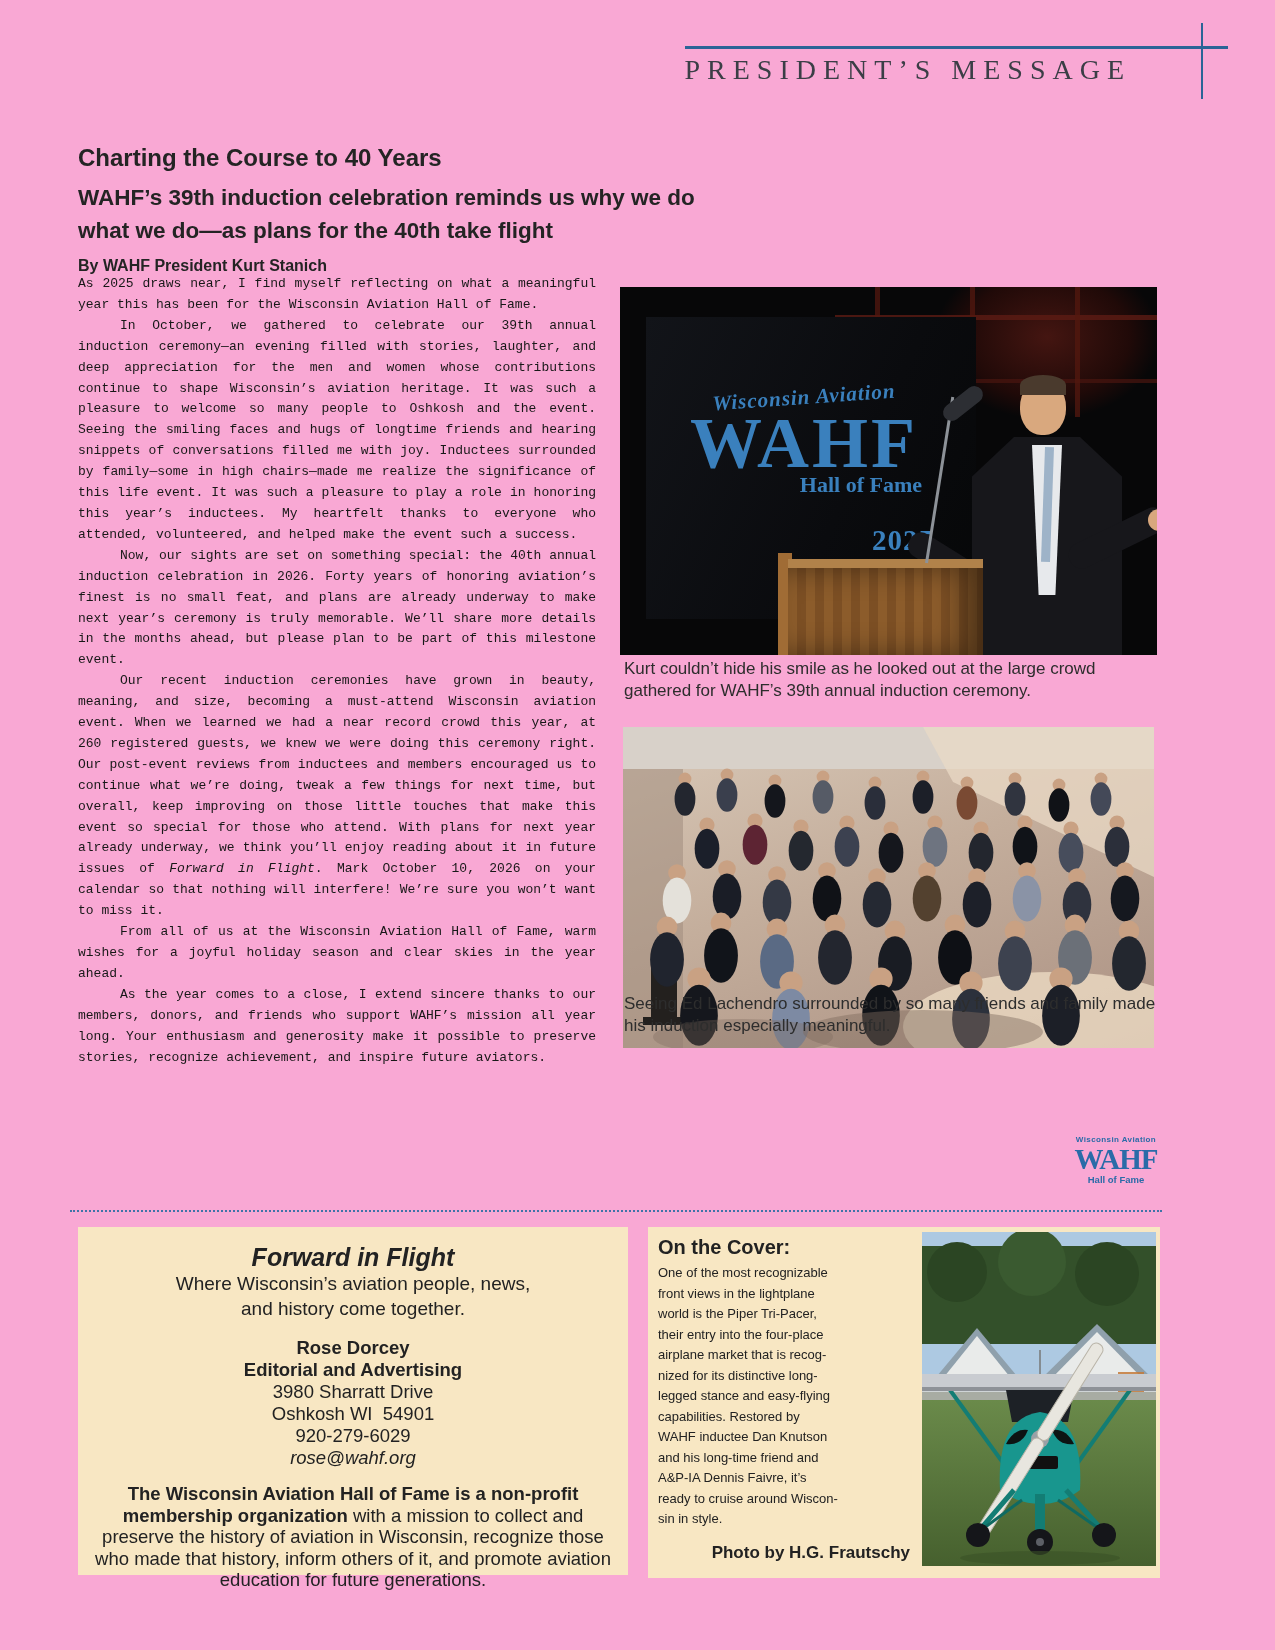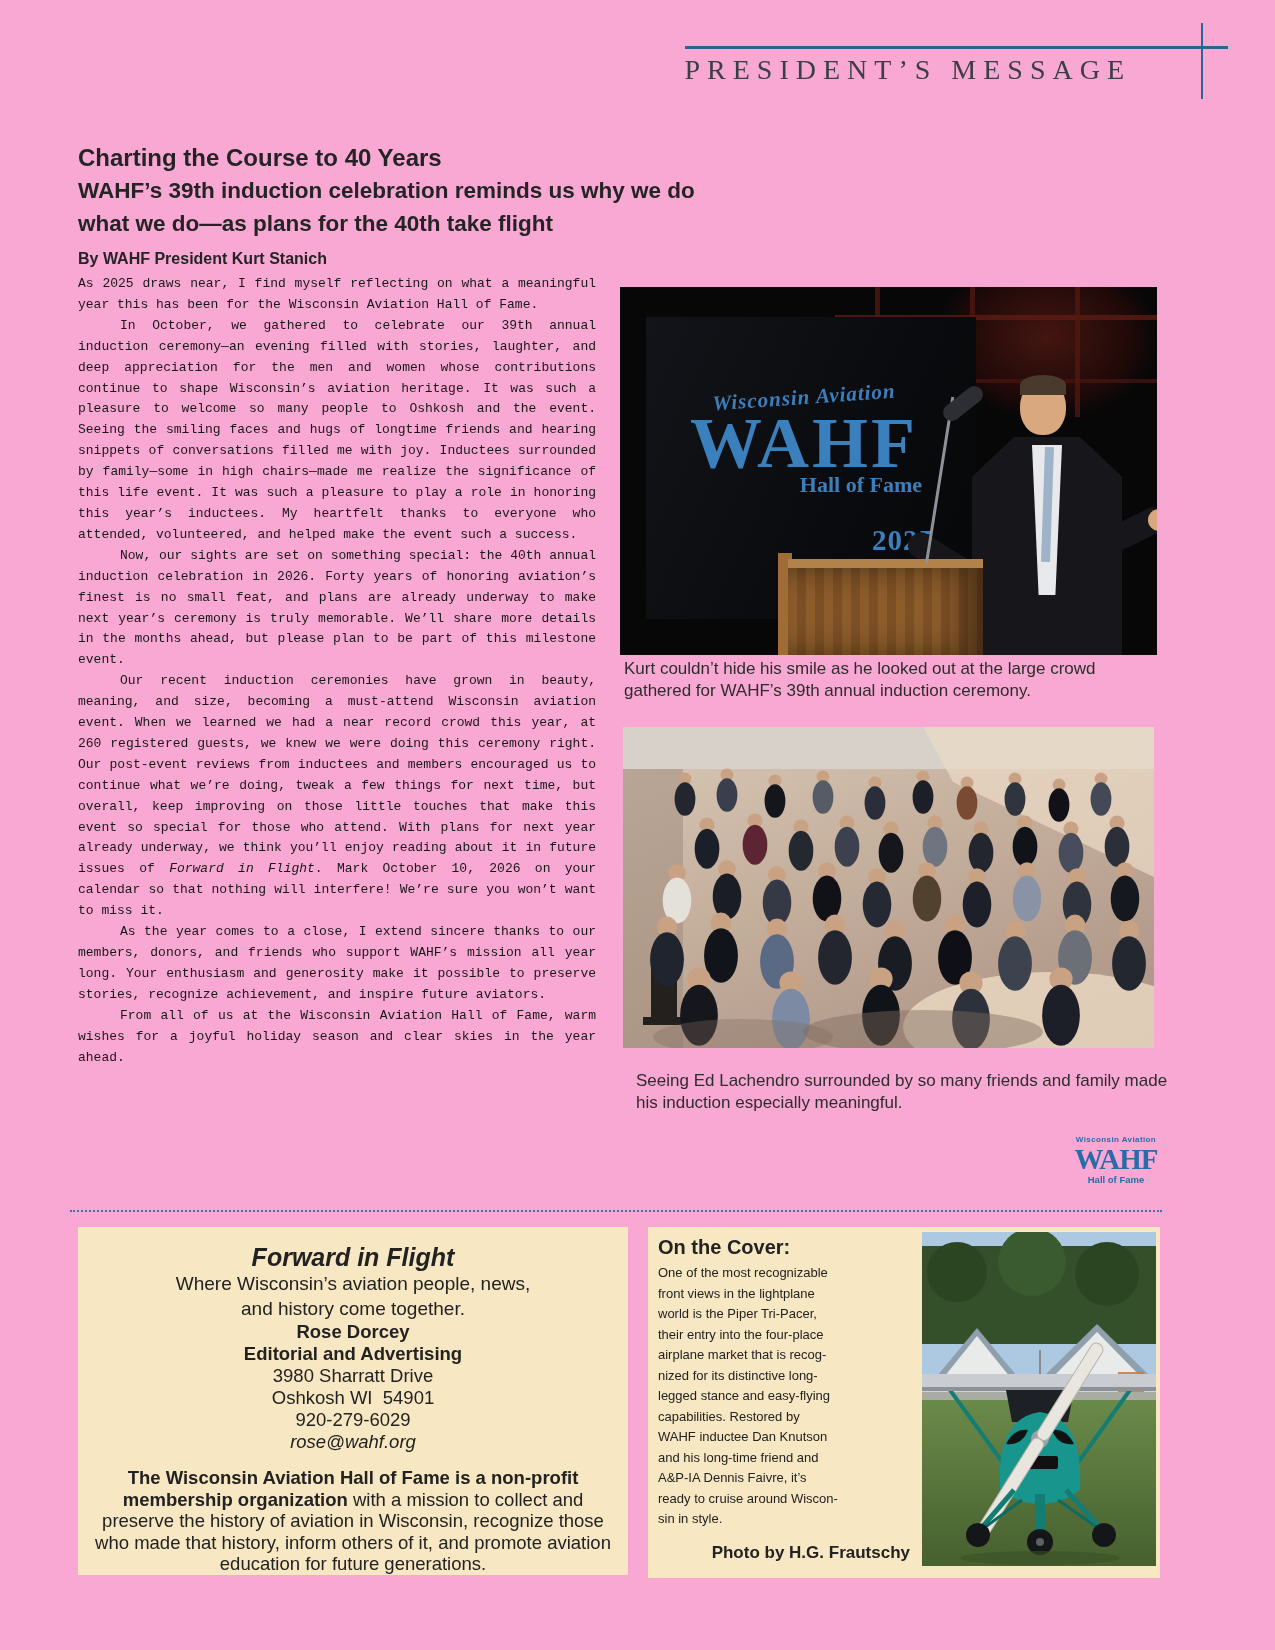--- a/index.html
+++ b/index.html
@@ -11,21 +11,21 @@
   
   .hdr-hline { position:absolute; left:685px; top:46px; width:543px; height:3px; background:#2a6496; }
   .hdr-vline { position:absolute; left:1201px; top:23px; width:2px; height:76px; background:#2a6496; }
   .hdr-label { position:absolute; right:144px; top:54px;
                font-family:"Liberation Serif","DejaVu Serif",serif;
                font-size:28px; letter-spacing:7px; color:#3b3e46; }
 
   
   .art-head { position:absolute; left:78px; top:144px; width:640px; }
   .art-title { font-size:24px; font-weight:bold; color:#242424; letter-spacing:0; }
-  .art-sub   { margin-top:2px; font-size:22.5px; font-weight:bold; color:#242424; line-height:33px; white-space:pre-line; }
+  .art-sub   { margin-top:9px; font-size:22.5px; font-weight:bold; color:#242424; line-height:33px; white-space:pre-line; }
   .art-by    { margin-top:10px; font-size:16px; font-weight:bold; color:#242424; }
 
   
   .bodycol { position:absolute; left:78px; top:274px; width:518px;
              font-family:Liberation Mono, monospace;
              font-size:13px; line-height:20.9px; text-align:justify; color:#181818; }
   .bodycol p { margin:0; }
   .bodycol p.ind { text-indent:42px; }
   .ital { font-style:italic; }
 
@@ -58,40 +58,40 @@
   .p1-torso { position:absolute; left:352px; top:150px; width:150px; height:220px; background:#17171b;
               clip-path:polygon(28% 0,72% 0,100% 18%,100% 100%,0 100%,0 18%); }
   .p1-shirt { position:absolute; left:412px; top:158px; width:30px; height:150px; background:#e7e9ec;
               clip-path:polygon(0 0,100% 0,78% 100%,22% 100%); }
   .p1-tie { position:absolute; left:423px; top:160px; width:9px; height:115px; background:#9eb3c8; transform:rotate(2deg); }
   .p1-head { position:absolute; left:400px; top:92px; width:46px; height:56px; border-radius:50% 50% 46% 46%; background:#d9a87e; }
   .p1-hair { position:absolute; left:400px; top:88px; width:46px; height:20px; border-radius:50% 50% 0 0; background:#4a3a2d; }
 
   .caption { position:absolute; left:624px; width:535px; font-size:17px; line-height:22px; color:#2d2d2d; }
   .cap1 { top:658px; }
-  .cap2 { top:1070px;margin-left:12px; }
+  .cap2 { top:993px; }
 
   .photo2 { position:absolute; left:623px; top:727px; width:531px; height:321px; overflow:hidden;
             background:linear-gradient(160deg,#d9c9b8 0%,#c4ae9c 45%,#ab9183 100%); }
 
   
   .wahf-logo { position:absolute; left:1070px; top:1136px; width:92px; text-align:center; color:#2a6ba8; line-height:1; }
   .wl-1 { font-size:8px; font-weight:bold; letter-spacing:.4px; }
   .wl-2 { font-family:"Liberation Serif","DejaVu Serif",serif; font-size:29px; font-weight:bold; letter-spacing:-1px; margin-top:1px; }
   .wl-3 { font-size:9.5px; font-weight:bold; margin-top:1px; }
 
   
   .divider { position:absolute; left:70px; top:1210px; width:1092px; border-top:2px dotted #3f74a8; }
 
   
   .boxcream { background:#f8e7c3; position:absolute; }
   .mast-box { left:78px; top:1227px; width:550px; height:348px; text-align:center; padding-top:16px; color:#222; }
   .mast-title { font-size:25px; font-weight:bold; font-style:italic; }
   .mast-tag { font-size:19px; line-height:24.5px; white-space:pre-line; }
-  .mast-name { margin-top:0; font-size:18.5px; font-weight:bold; line-height:22px; }
+  .mast-name { margin-top:16px; font-size:18.5px; font-weight:bold; line-height:22px; }
   .mast-role { font-size:18.5px; font-weight:bold; line-height:22px; }
   .mast-addr { font-size:18.5px; line-height:22px; white-space:pre-line; }
   .mast-mail { font-size:18.5px; font-style:italic; line-height:22px; }
   .mast-mission { margin:14px auto 0; width:520px; font-size:18.5px; line-height:21.5px; }
 
   .cover-box { left:648px; top:1227px; width:512px; height:351px; color:#222; }
   .cover-title { position:absolute; left:10px; top:9px; font-size:20px; font-weight:bold; }
   .cover-body { position:absolute; left:10px; top:36px; width:258px; font-size:13px; line-height:20.5px; white-space:pre-line; }
   .cover-credit { position:absolute; left:0px; top:316px; width:262px; text-align:right; font-size:17px; font-weight:bold; }
   .cover-photo { position:absolute; left:274px; top:5px; width:234px; height:334px; overflow:hidden; background:#adc9e2; }
@@ -110,22 +110,22 @@
     <div class="art-sub">WAHF’s 39th induction celebration reminds us why we do
 what we do—as plans for the 40th take flight</div>
     <div class="art-by">By WAHF President Kurt Stanich</div>
   </div>
 
   <div class="bodycol">
     <p>As 2025 draws near, I find myself reflecting on what a meaningful year this has been for the Wisconsin Aviation Hall of Fame.</p>
     <p class="ind">In October, we gathered to celebrate our 39th annual induction ceremony—an evening filled with stories, laughter, and deep appreciation for the men and women whose contributions continue to shape Wisconsin’s aviation heritage. It was such a pleasure to welcome so many people to Oshkosh and the event. Seeing the smiling faces and hugs of longtime friends and hearing snippets of conversations filled me with joy. Inductees surrounded by family—some in high chairs—made me realize the significance of this life event. It was such a pleasure to play a role in honoring this year’s inductees. My heartfelt thanks to everyone who attended, volunteered, and helped make the event such a success.</p>
     <p class="ind">Now, our sights are set on something special: the 40th annual induction celebration in 2026. Forty years of honoring aviation’s finest is no small feat, and plans are already underway to make next year’s ceremony is truly memorable. We’ll share more details in the months ahead, but please plan to be part of this milestone event.</p>
     <p class="ind"><span>Our recent induction ceremonies have grown in beauty, meaning, and size, becoming a must-attend Wisconsin aviation event. When we learned we had a near record crowd this year, at 260 registered guests, we knew we were doing this ceremony right. Our post-event reviews from inductees and members encouraged us to continue what we’re doing, tweak a few things for next time, but overall, keep improving on those little touches that make this event so special for those who attend. With plans for next year already underway, we think you’ll enjoy reading about it in future issues of </span><span class="ital">Forward in Flight</span><span>. Mark October 10, 2026 on your calendar so that nothing will interfere! We’re sure you won’t want to miss it.</span></p>
+    <p class="ind">From all of us at the Wisconsin Aviation Hall of Fame, warm wishes for a joyful holiday season and clear skies in the year ahead.</p>
     <p class="ind">As the year comes to a close, I extend sincere thanks to our members, donors, and friends who support WAHF’s mission all year long. Your enthusiasm and generosity make it possible to preserve stories, recognize achievement, and inspire future aviators.</p>
-    <p class="ind">From all of us at the Wisconsin Aviation Hall of Fame, warm wishes for a joyful holiday season and clear skies in the year ahead.</p>
   </div>
 
   <div class="photo1">
     <div class="p1-red-glow"></div>
     <div class="p1-truss-h"></div>
     <div class="p1-truss-h2"></div>
     <div class="p1-truss-v" style="left:255px;"></div>
     <div class="p1-truss-v" style="left:350px;"></div>
     <div class="p1-truss-v" style="left:455px;"></div>
     <div class="p1-screen">

